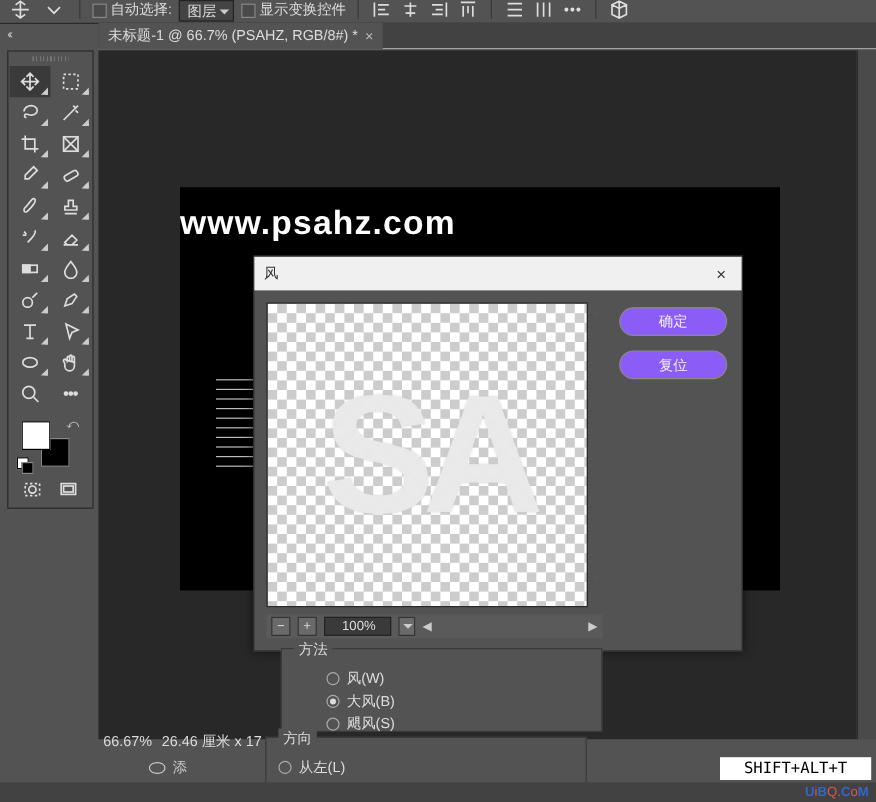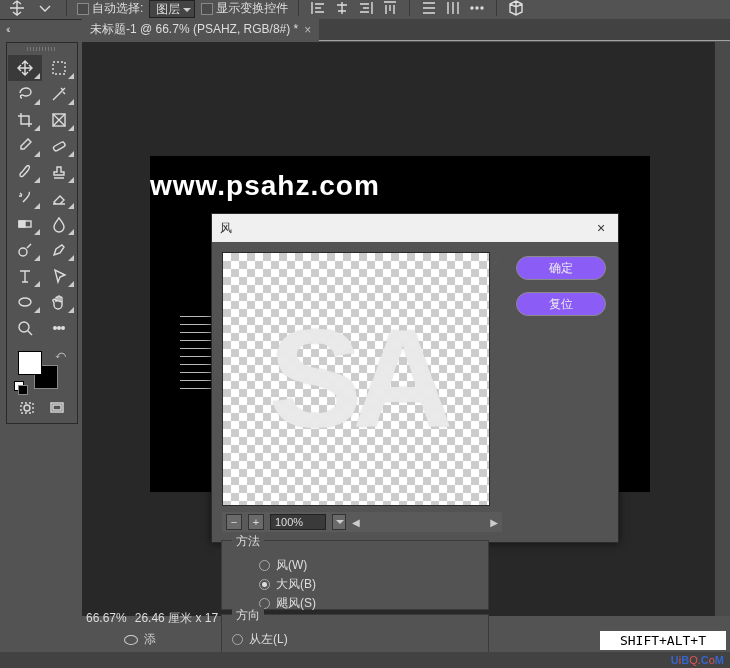--- a/index.html
+++ b/index.html
@@ -59,34 +59,34 @@
 .preview-col { flex:0 0 280px; }
 .preview-box { width:268px; height:254px; position:relative; background:
   repeating-conic-gradient(#ccc 0 25%, #fff 0 50%) 0 0/16px 16px; border:1px solid #2a2a2a; }
 .pv-letters { position:absolute; inset:0; display:flex; align-items:center; justify-content:center; }
 .pv-letters span { font-family:Arial Black,Arial,sans-serif; font-weight:900; font-size:140px; color:rgba(235,235,235,.92); letter-spacing:-10px; text-shadow:0 0 2px rgba(200,200,200,.8); filter:blur(.3px); }
 .pv-arrow { position:absolute; width:10px; height:10px; color:#555; font-size:10px; }
 .pv-up { right:-12px; top:2px; }
 .pv-dn { right:-12px; bottom:18px; }
 .zoom-row { display:flex; align-items:center; gap:6px; margin-top:6px; background:#5a5a5a; height:20px; padding:0 4px; }
 .zr-btn { width:16px; height:16px; background:#6a6a6a; color:#ddd; display:flex; align-items:center; justify-content:center; font-size:11px; border:1px solid #333; }
-.zr-field { width:56px; height:16px; background:#3a3a3a; border:1px solid #222; color:#ddd; font-size:11px; display:flex; align-items:center; padding:0 4px; }
+.zr-field { width:56px; height:16px; background:#3a3a3a; border:1px solid #222; color:#ddd; font-size:11px; display:flex; align-items:center; padding:0 14px; }
 .zr-drop { width:14px; height:16px; background:#6a6a6a; border:1px solid #333; position:relative; }
 .zr-drop::after { content:""; position:absolute; left:3px; top:5px; border:4px solid transparent; border-top-color:#ccc; }
 .zr-arrow { color:#ccc; font-size:10px; }
 .btn-col { display:flex; flex-direction:column; gap:12px; padding-top:4px; }
 .dlg-btn { width:90px; height:24px; border-radius:12px; background:#8b5cf6; border:1px solid #8a8a8a; color:#eee; display:flex; align-items:center; justify-content:center; font-size:12px; }
 
 .group { position:absolute; background:#535353; border:1px solid #3a3a3a; padding:14px 10px 8px; }
 .group-label { position:absolute; top:-8px; left:10px; background:#535353; padding:0 4px; color:#ddd; font-size:12px; }
 .radio-row { display:flex; align-items:center; gap:6px; color:#ddd; font-size:12px; margin:2px 0; }
 .radio { width:11px; height:11px; border-radius:50%; border:1px solid #aaa; display:inline-block; position:relative; }
 .radio.checked::after { content:""; position:absolute; left:2px; top:2px; width:5px; height:5px; border-radius:50%; background:#ddd; }
 
-.group-method { left:221px; top:540px; width:268px; height:70px;padding-left:37px; }
+.group-method { left:234px; top:540px; width:268px; height:70px;padding-left:37px; }
 .group-dir { left:221px; top:614px; width:268px; height:54px; }
 
 
 .overlay { position:absolute; right:4px; bottom:18px; background:#fff; color:#000; font-size:13px; padding:2px 20px; font-family:Consolas,monospace; }
 .btm-strip { position:absolute; left:0; right:0; bottom:0; height:16px; background:#424242; }
 .layers-hint { position:absolute; left:124px; bottom:20px; display:flex; align-items:center; gap:6px; color:#ccc; font-size:12px; }
 .eye { width:14px; height:10px; border:1px solid #ccc; border-radius:50%; }
 .ub { position:absolute; right:6px; bottom:2px; font-size:11px; color:#d55; }
 .ub b { color:#36c; font-weight:bold; }
 

